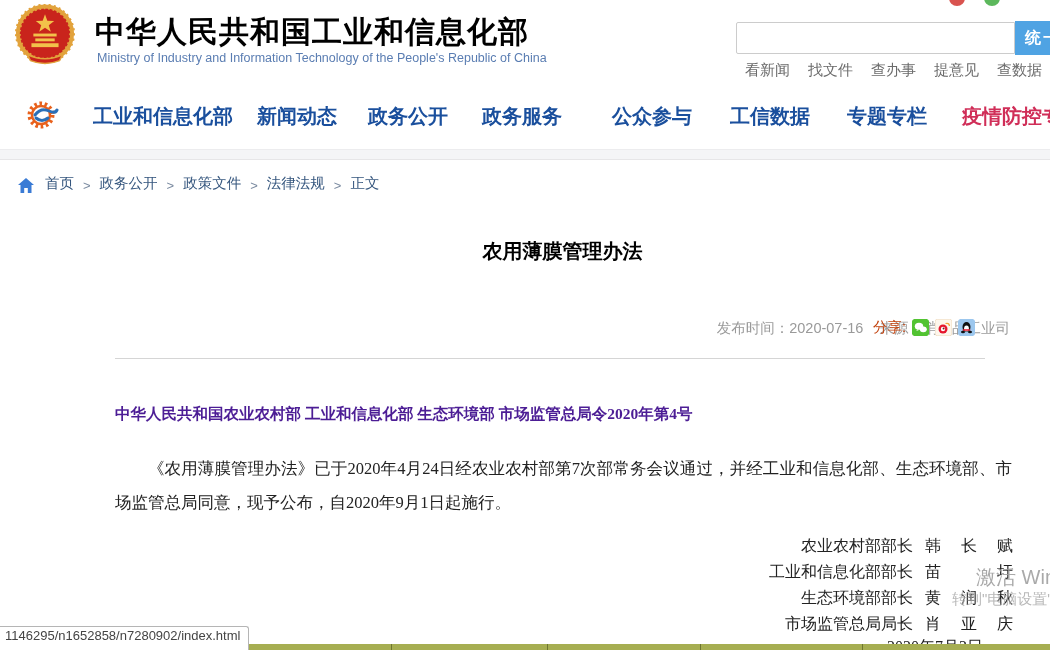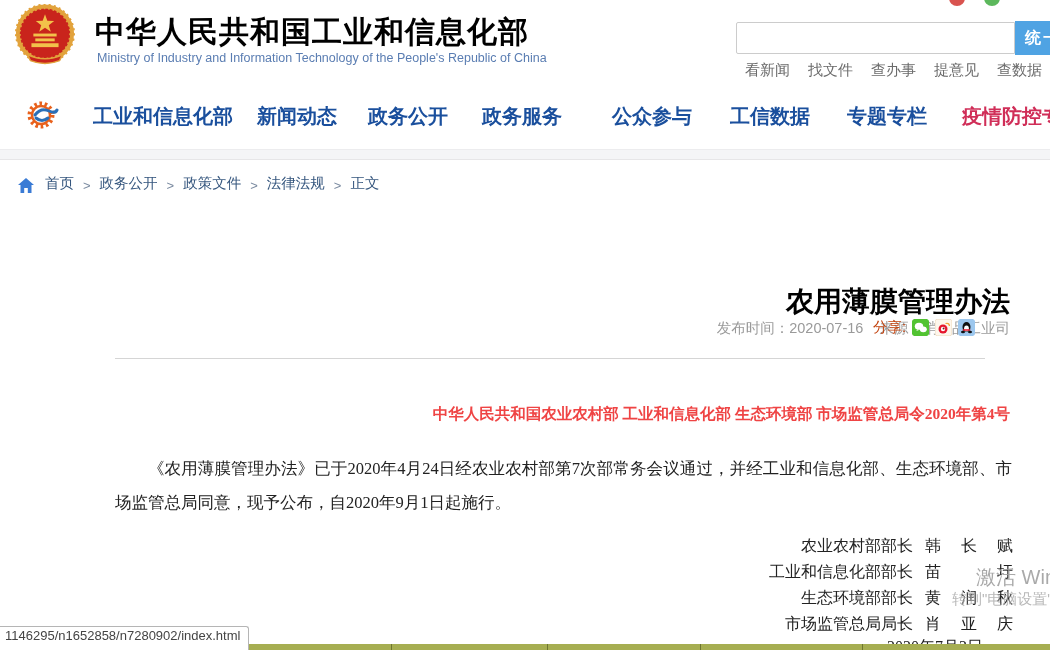--- a/index.html
+++ b/index.html
@@ -38,34 +38,34 @@
     background:#f4f5f7; border-top:1px solid #ececee; border-bottom:1px solid #e6e6e8; }
 
   
   .crumbs { position:absolute; left:18px; top:174px; display:flex; align-items:flex-end; gap:9px; }
   .home-ic { width:16px; height:15px; margin-right:2px; }
   .crumb { font-size:14.5px; color:#35567e; cursor:pointer; white-space:nowrap; }
   .crumb-sep { font-size:13px; color:#7a8aa0; }
   .crumb.current { cursor:default; }
 
   
-  .art-title { position:absolute; left:115px; top:238px; width:895px; text-align:right;
-    font-size:28px; font-weight:bold; color:#000;margin-top:45px; }
+  .art-title { position:absolute; left:115px; top:238px; width:895px; text-align:center;
+    font-size:20px; font-weight:bold; color:#000; }
   .meta-row { position:absolute; left:115px; top:319px; width:895px; text-align:right;
     font-size:14.5px; color:#9a9a9a; white-space:nowrap; }
   .share-box { position:absolute; left:873px; top:318px; display:flex; align-items:center; gap:6px; }
   .share-label { font-size:14.5px; color:#c2410c; }
   .share-ic { width:17px; height:17px; border-radius:2px; display:block; cursor:pointer; }
 
   .sep-line { position:absolute; left:115px; top:358px; width:870px; height:0;
     border-top:1px solid #d5d5d5; }
 
   .serif { font-family:"Liberation Serif","DejaVu Serif",serif; }
-  .decree { position:absolute; left:115px; top:404px; width:895px; text-align:right;
-    font-size:15.5px; font-weight:bold; color:#ef4444; white-space:nowrap; }
+  .decree { position:absolute; left:115px; top:404px; width:895px; text-align:left;
+    font-size:15.5px; font-weight:bold; color:#4c1d95; white-space:nowrap; }
   .body-par { position:absolute; left:115px; top:452px; width:897px; font-size:16.5px;
     color:#222; line-height:34px; text-indent:2em; text-align:justify; }
 
   .sig-block { position:absolute; left:615px; top:536px; width:398px; }
   .sig-row { display:flex; justify-content:flex-end; align-items:baseline;
     height:26px; font-size:16px; color:#222; }
   .sig-title { text-align:center; }
   .sig-name { width:88px; margin-left:12px; text-align:justify; text-align-last:justify; }
   .date-line { position:absolute; left:615px; top:637px; width:398px; text-align:right;
     padding-right:30px; font-size:16px; color:#222; }

